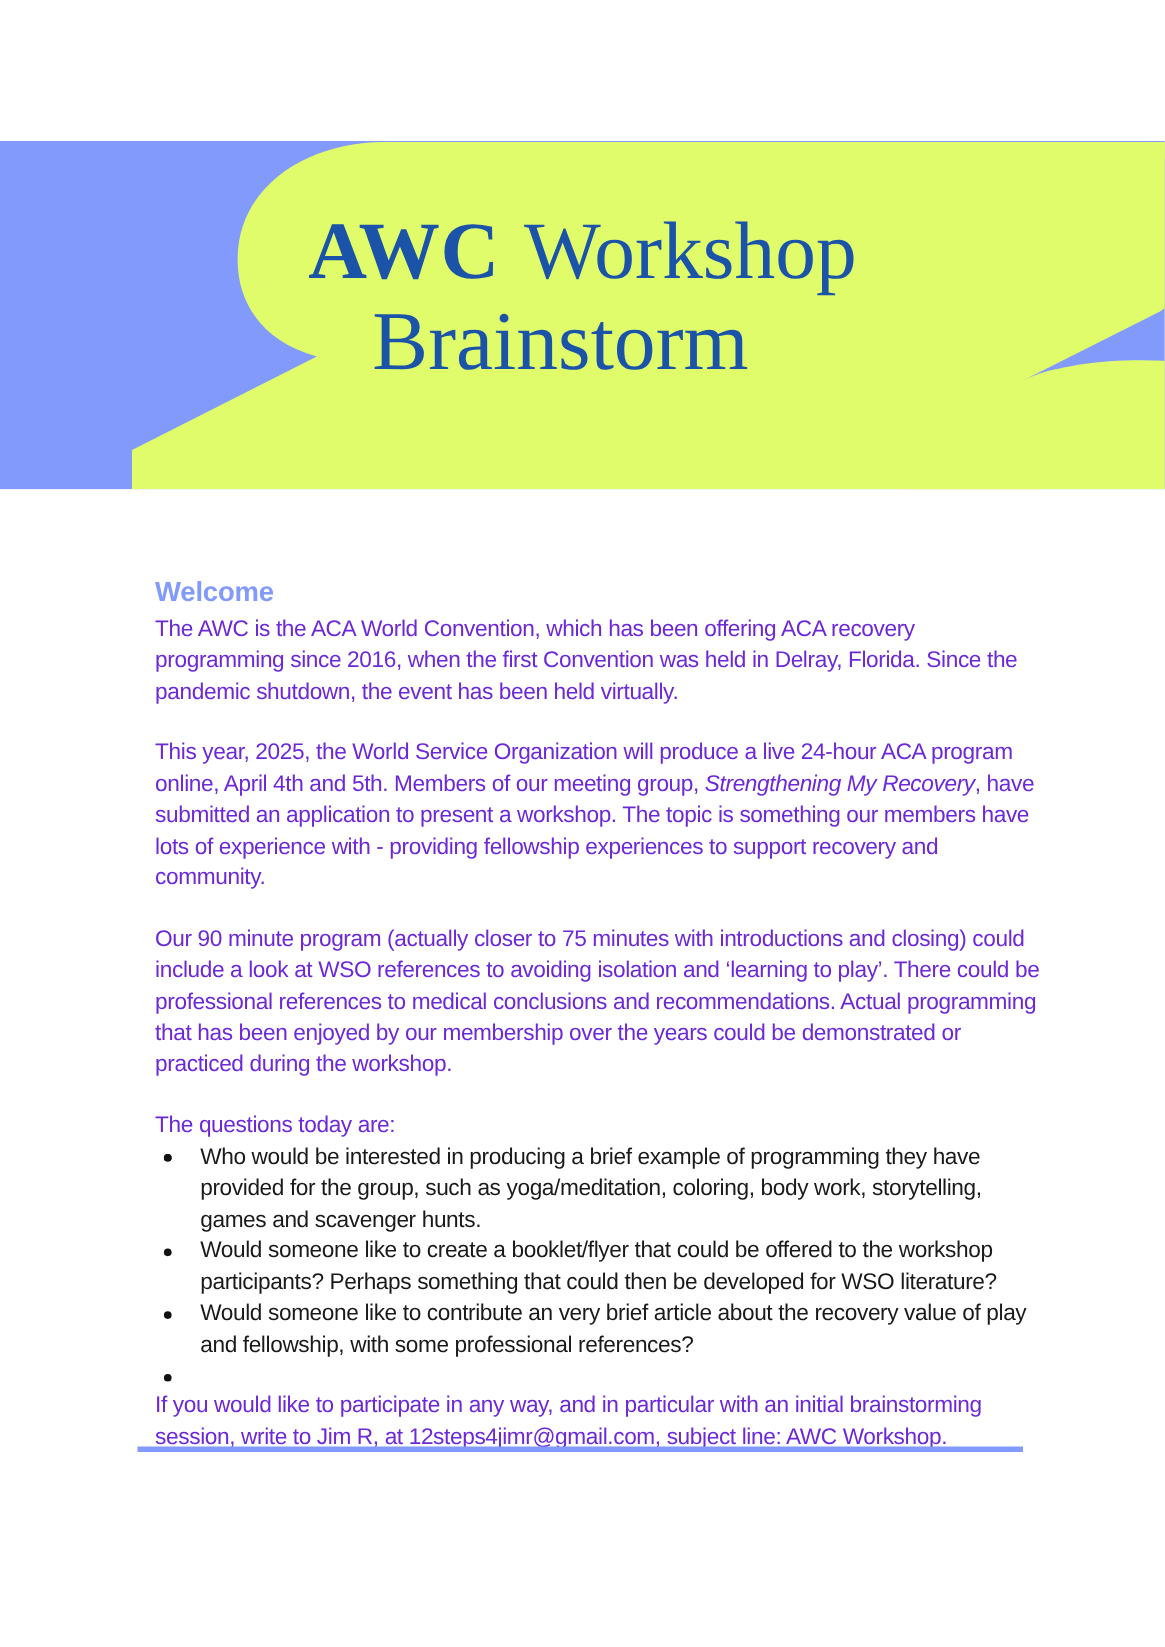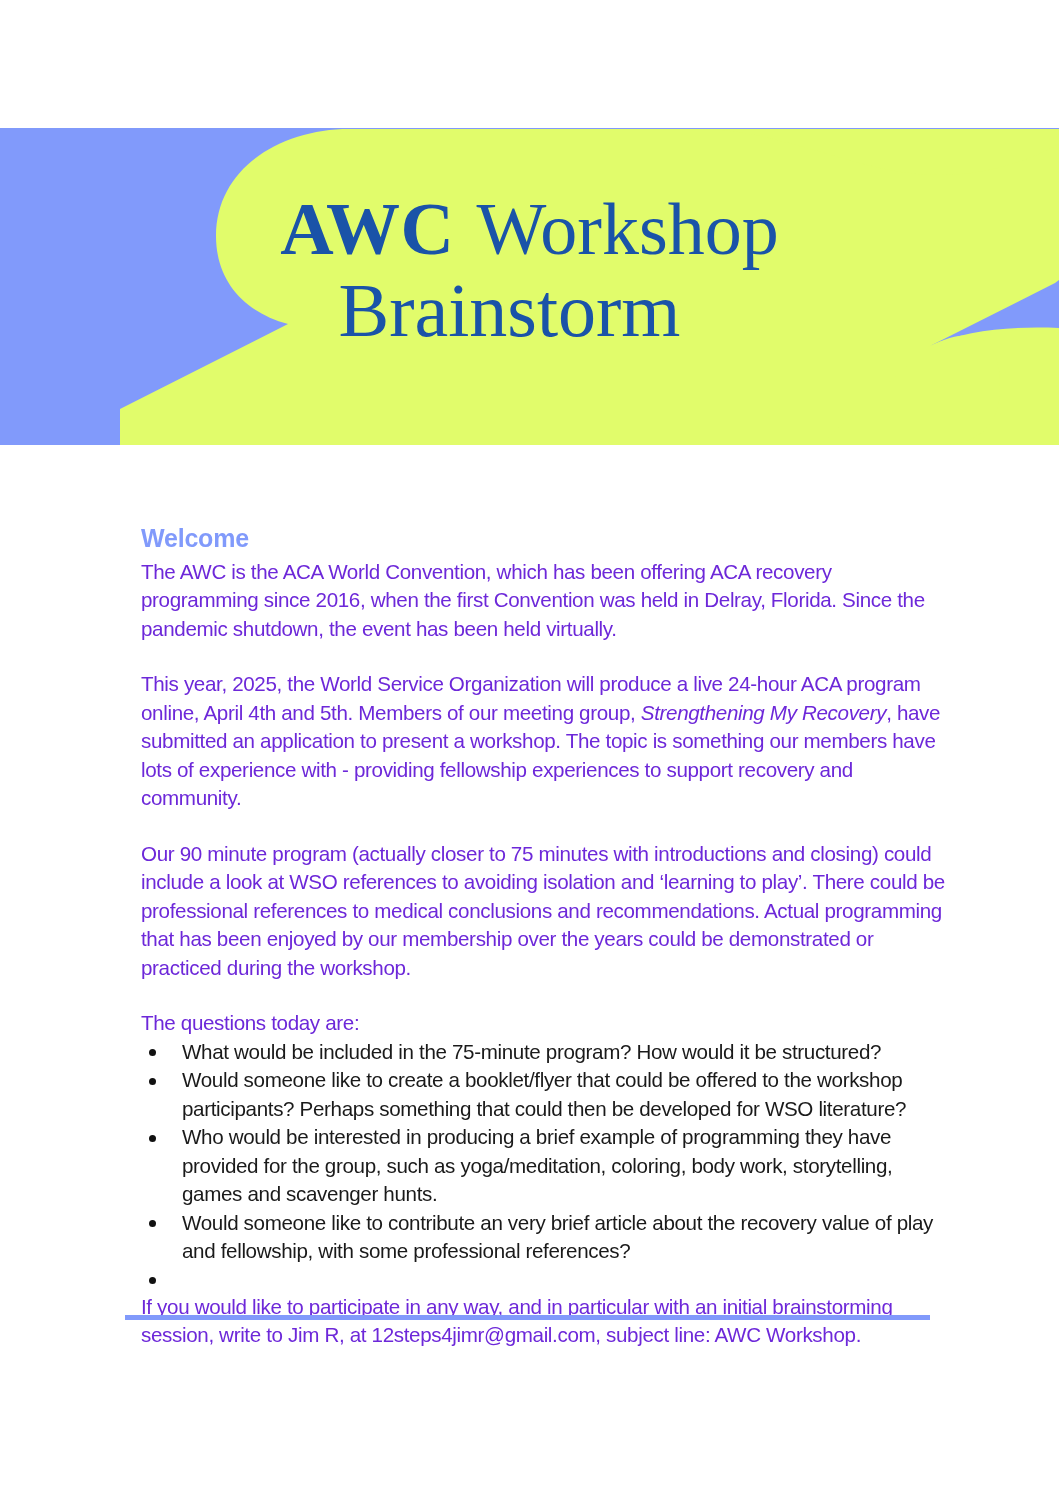--- a/index.html
+++ b/index.html
@@ -197,32 +197,31 @@
 
     <p class="para"><span>This year, 2025, the World Service Organization will produce a live 24-hour ACA program online, April 4th and 5th. Members of our meeting group, </span><em>Strengthening My Recovery</em><span>, have submitted an application to present a workshop. The topic is something our members have lots of experience with - providing fellowship experiences to support  recovery and community.</span></p>
 
     <p class="para">Our 90 minute program (actually closer to 75 minutes with introductions and closing) could include a look at WSO references to avoiding isolation and ‘learning to play’. There could be professional references to medical conclusions and recommendations. Actual programming that has been enjoyed by our membership over the years could be demonstrated or practiced during the workshop.</p>
 
     <p class="para list-intro">The questions today are:</p>
 
     <ul class="question-list">
       <li>
         <span class="bullet-dot"></span>
-        <span>What would be included in the 75-minute program? How would it be structured?</span>
+      </li>
+      <li>
+        <span class="bullet-dot"></span>
+        <span>Who would be interested in producing a brief example of programming they have provided for the group, such as yoga/meditation, coloring, body work, storytelling, games and scavenger hunts.</span>
       </li>
       <li>
         <span class="bullet-dot"></span>
         <span>Would someone like to create a booklet/flyer that could be offered to the workshop participants? Perhaps something that could then be developed for WSO literature?</span>
       </li>
       <li>
         <span class="bullet-dot"></span>
-        <span>Who would be interested in producing a brief example of programming they have provided for the group, such as yoga/meditation, coloring, body work, storytelling, games and scavenger hunts.</span>
-      </li>
-      <li>
-        <span class="bullet-dot"></span>
         <span>Would someone like to contribute an very brief article about the recovery value of play and fellowship, with some professional references?</span>
       </li>
       <li>
         <span class="bullet-dot"></span>
       </li>
     </ul>
 
     <p class="para">If you would like to participate in any way, and in particular with an initial brainstorming session, write to Jim R, at 12steps4jimr@gmail.com, subject line: AWC Workshop.</p>
 
   </div>

